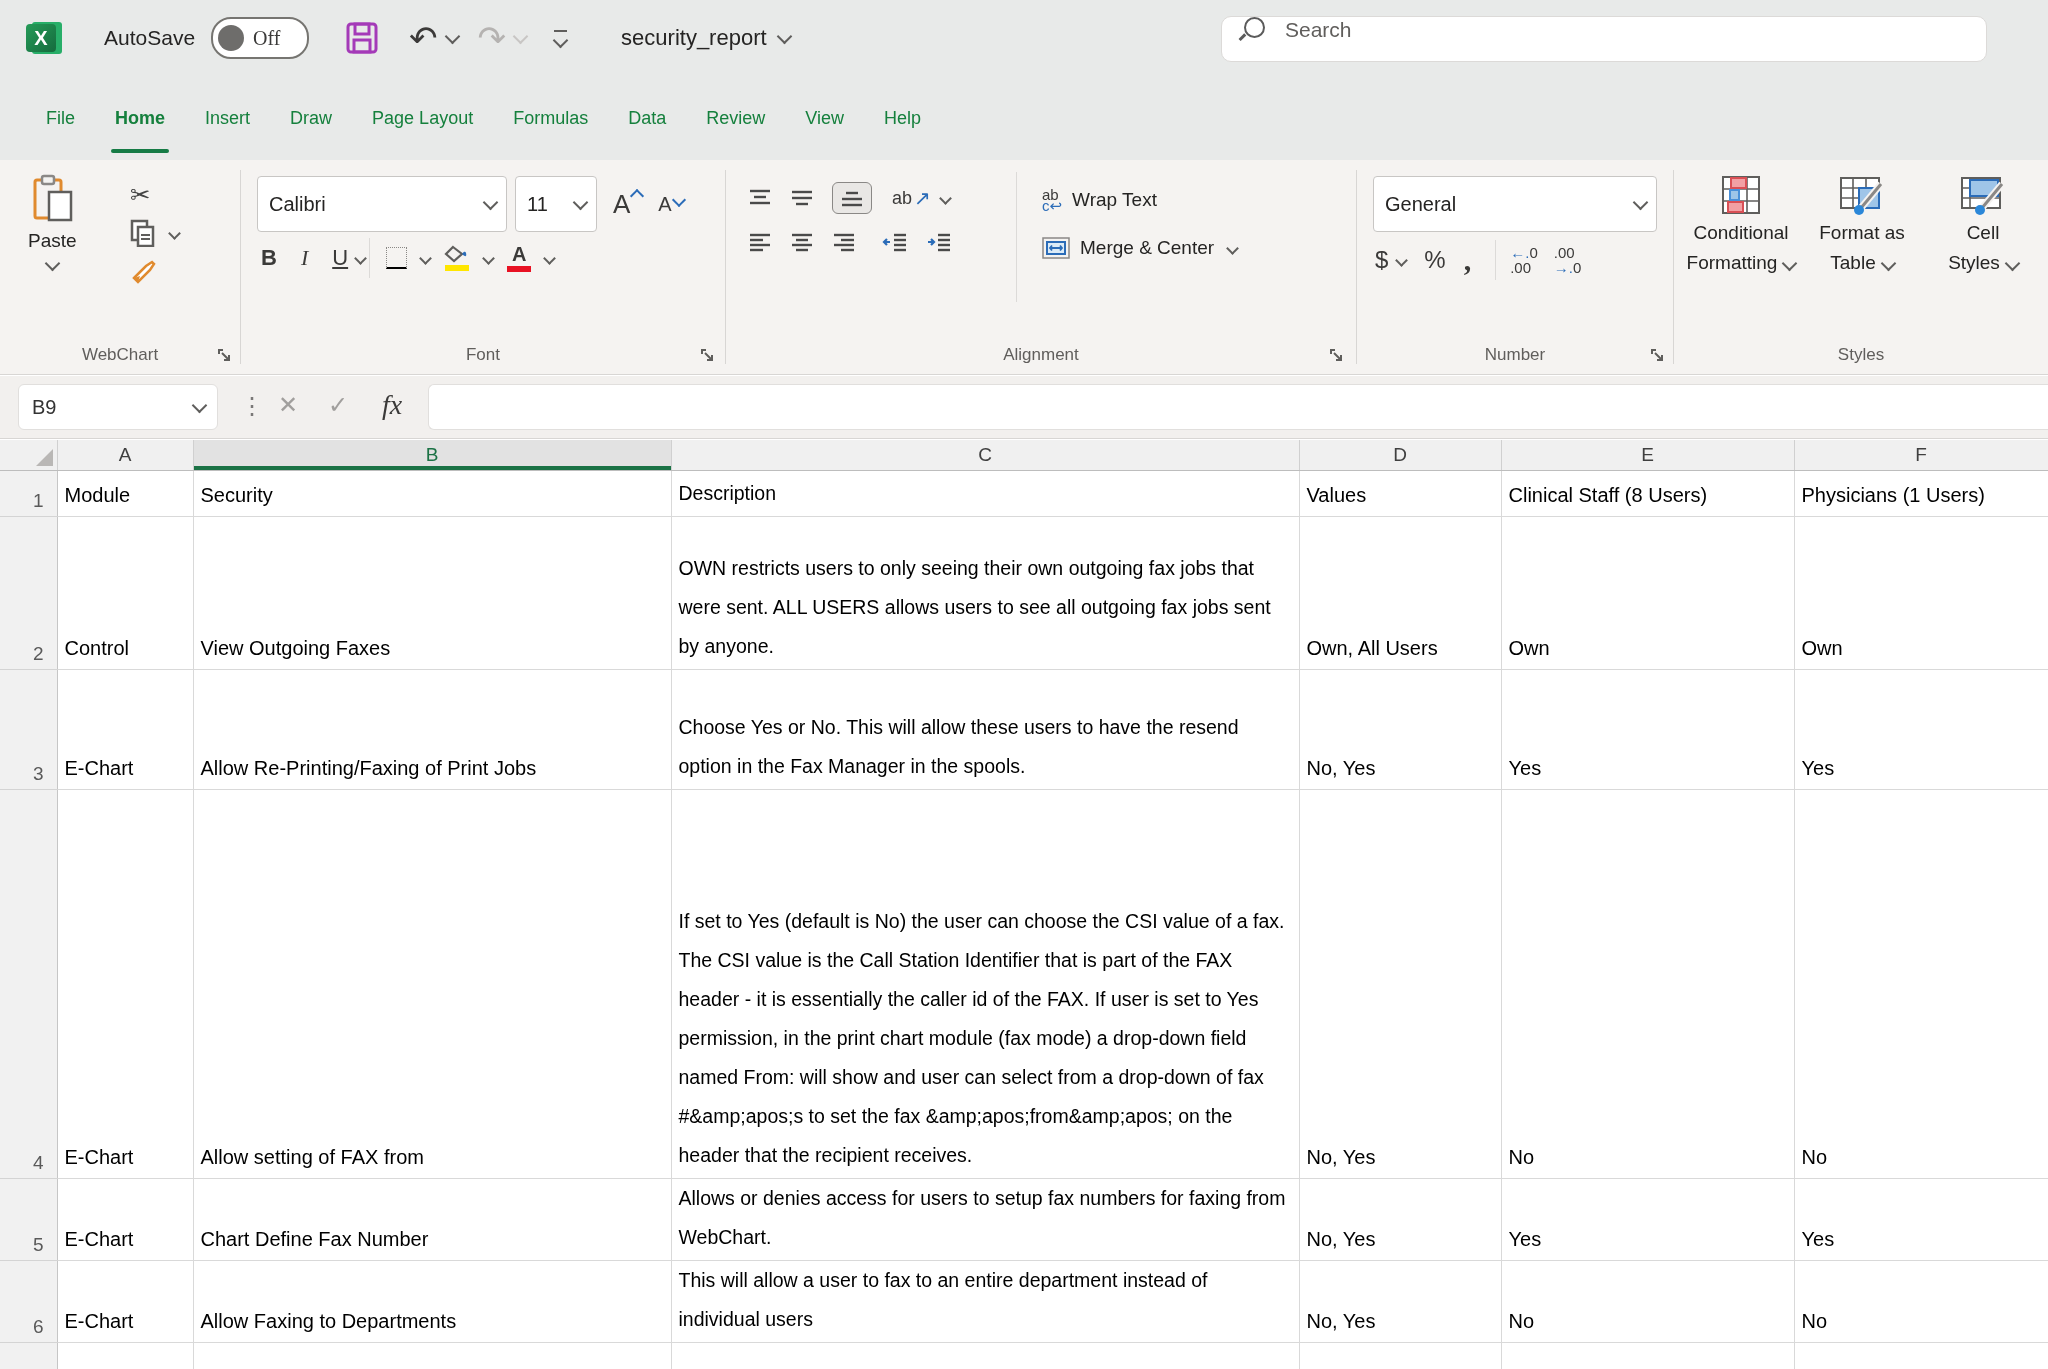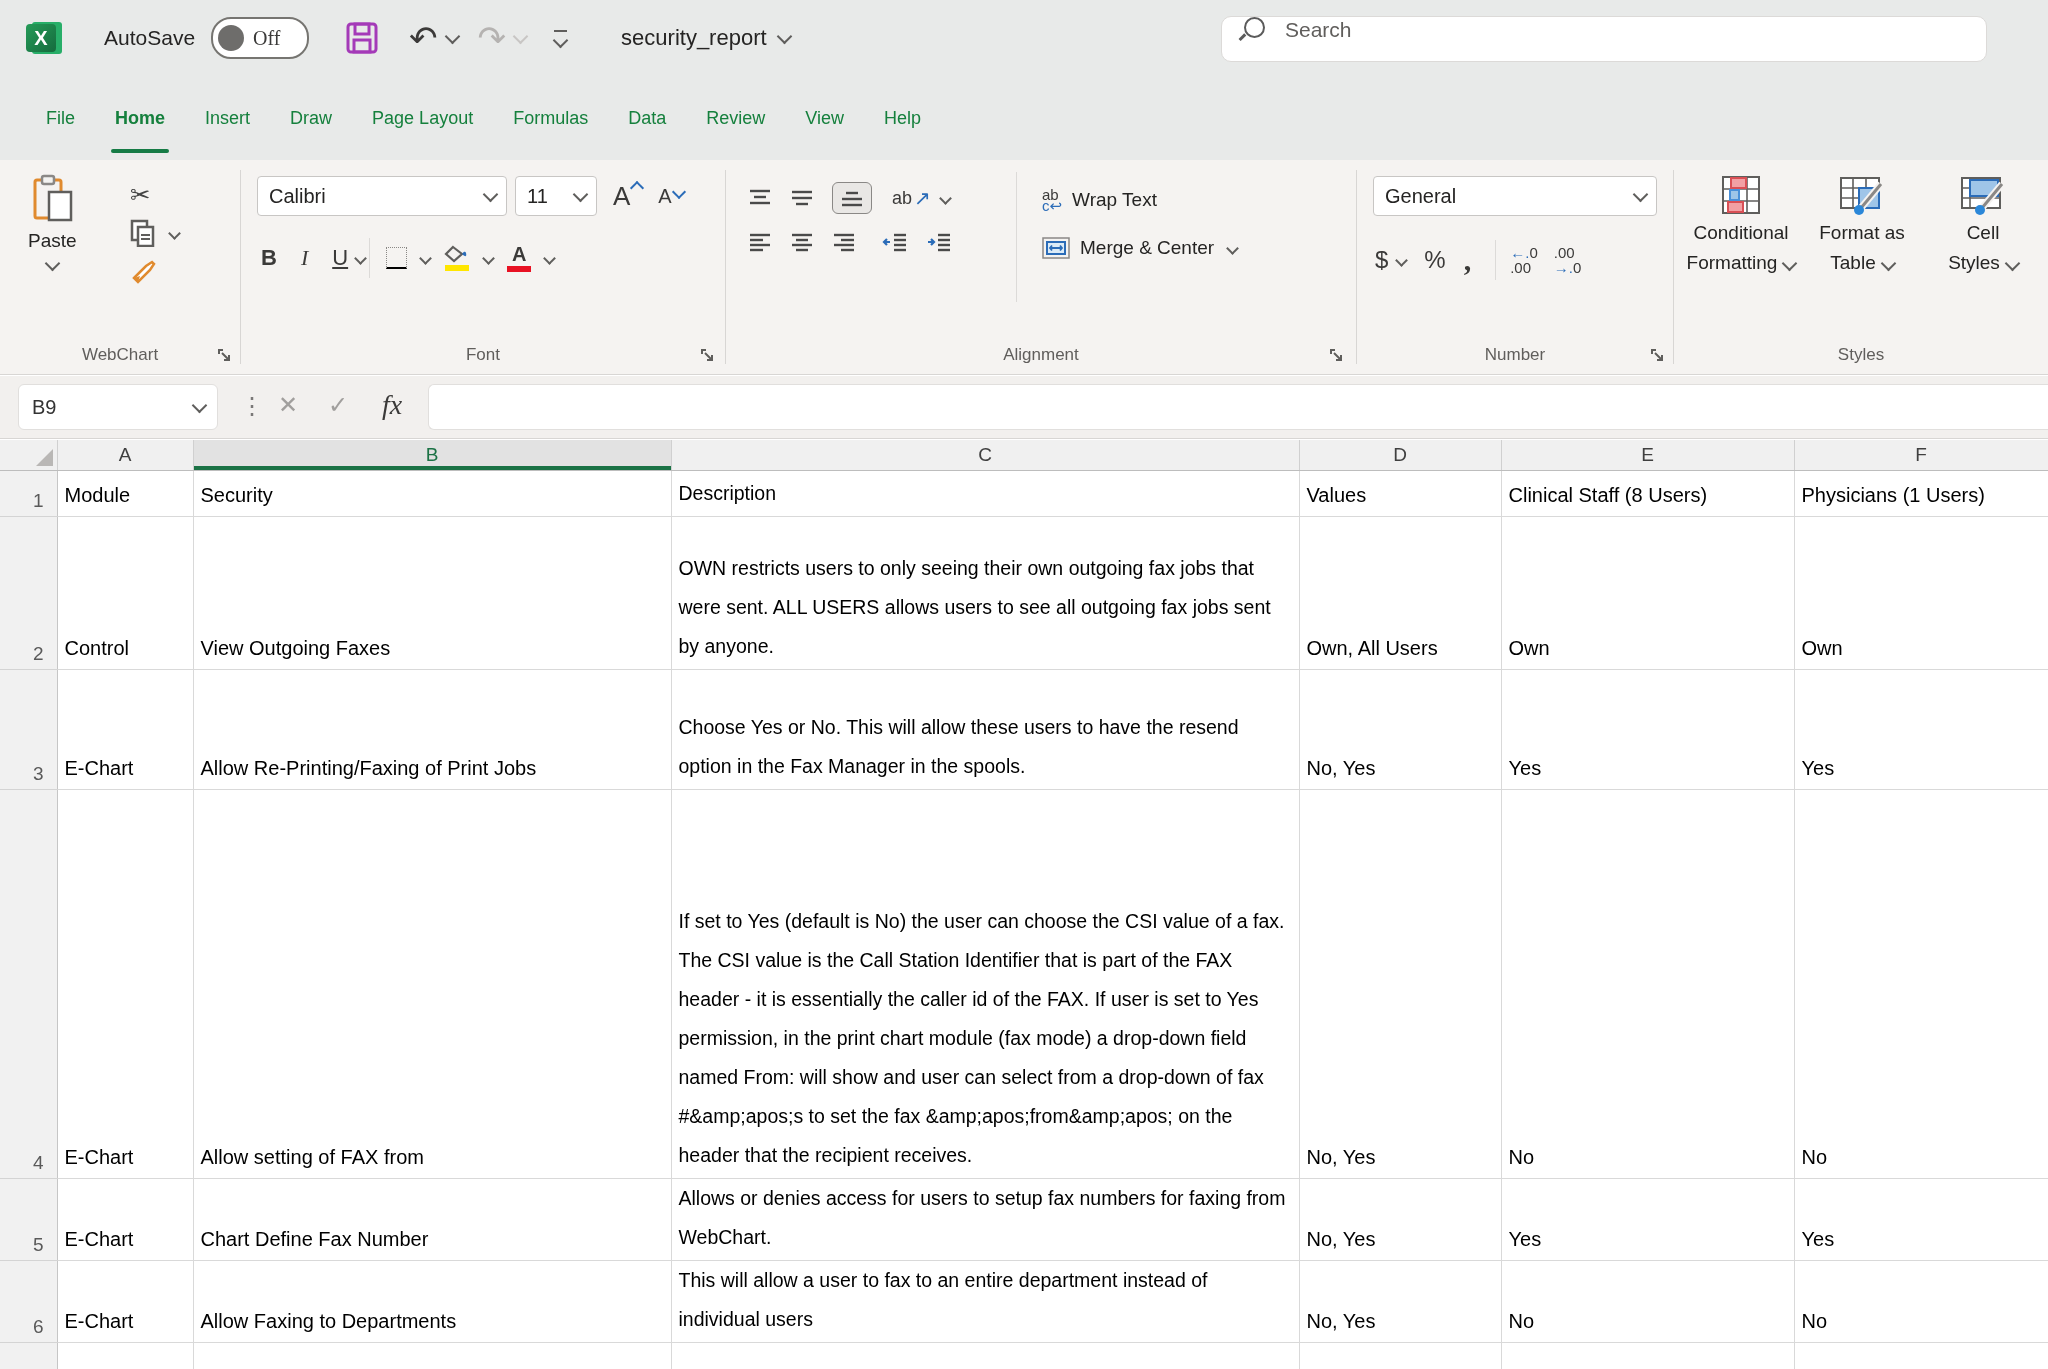--- a/index.html
+++ b/index.html
@@ -59,21 +59,21 @@
   .paste .lbl{font-size:19px;margin-top:6px;}
   .paste .chv{margin:6px 0 0 0;}
   .clip-col{position:absolute;left:130px;top:16px;display:flex;flex-direction:column;}
   .clip-row{height:38px;display:flex;align-items:center;}
   .scissors{font-size:24px;color:#444;}
   .mini-chv{display:inline-block;width:7px;height:7px;border-right:2px solid #5f5e5c;border-bottom:2px solid #5f5e5c;transform:rotate(45deg);margin-left:14px;}
 
   
   .g-font{width:484px;}
   .font-r1{position:absolute;left:16px;top:16px;display:flex;align-items:center;}
-  .combo{background:#fff;border:1px solid #c8c6c4;border-radius:4px;height:40px;display:flex;align-items:center;
+  .combo{background:#fff;border:1px solid #c8c6c4;border-radius:4px;height:56px;display:flex;align-items:center;
     font-size:20px;color:#252423;padding-left:11px;box-sizing:border-box;}
   .combo .chv{margin-left:auto;margin-right:10px;}
   .cb-font{width:250px;}
   .cb-size{width:82px;margin-left:8px;}
   .sizer{display:flex;align-items:flex-start;margin-left:16px;position:relative;}
   .sizer .A{font-size:26px;color:#3b3a39;}
   .sizer.small .A{font-size:20px;}
   .caret{display:inline-block;width:8px;height:8px;border-right:2.5px solid #2b6cb8;border-bottom:2.5px solid #2b6cb8;}
   .caret.up{transform:rotate(-135deg);margin:2px 0 0 2px;}
   .caret.dn{transform:rotate(45deg);margin:2px 0 0 2px;}

